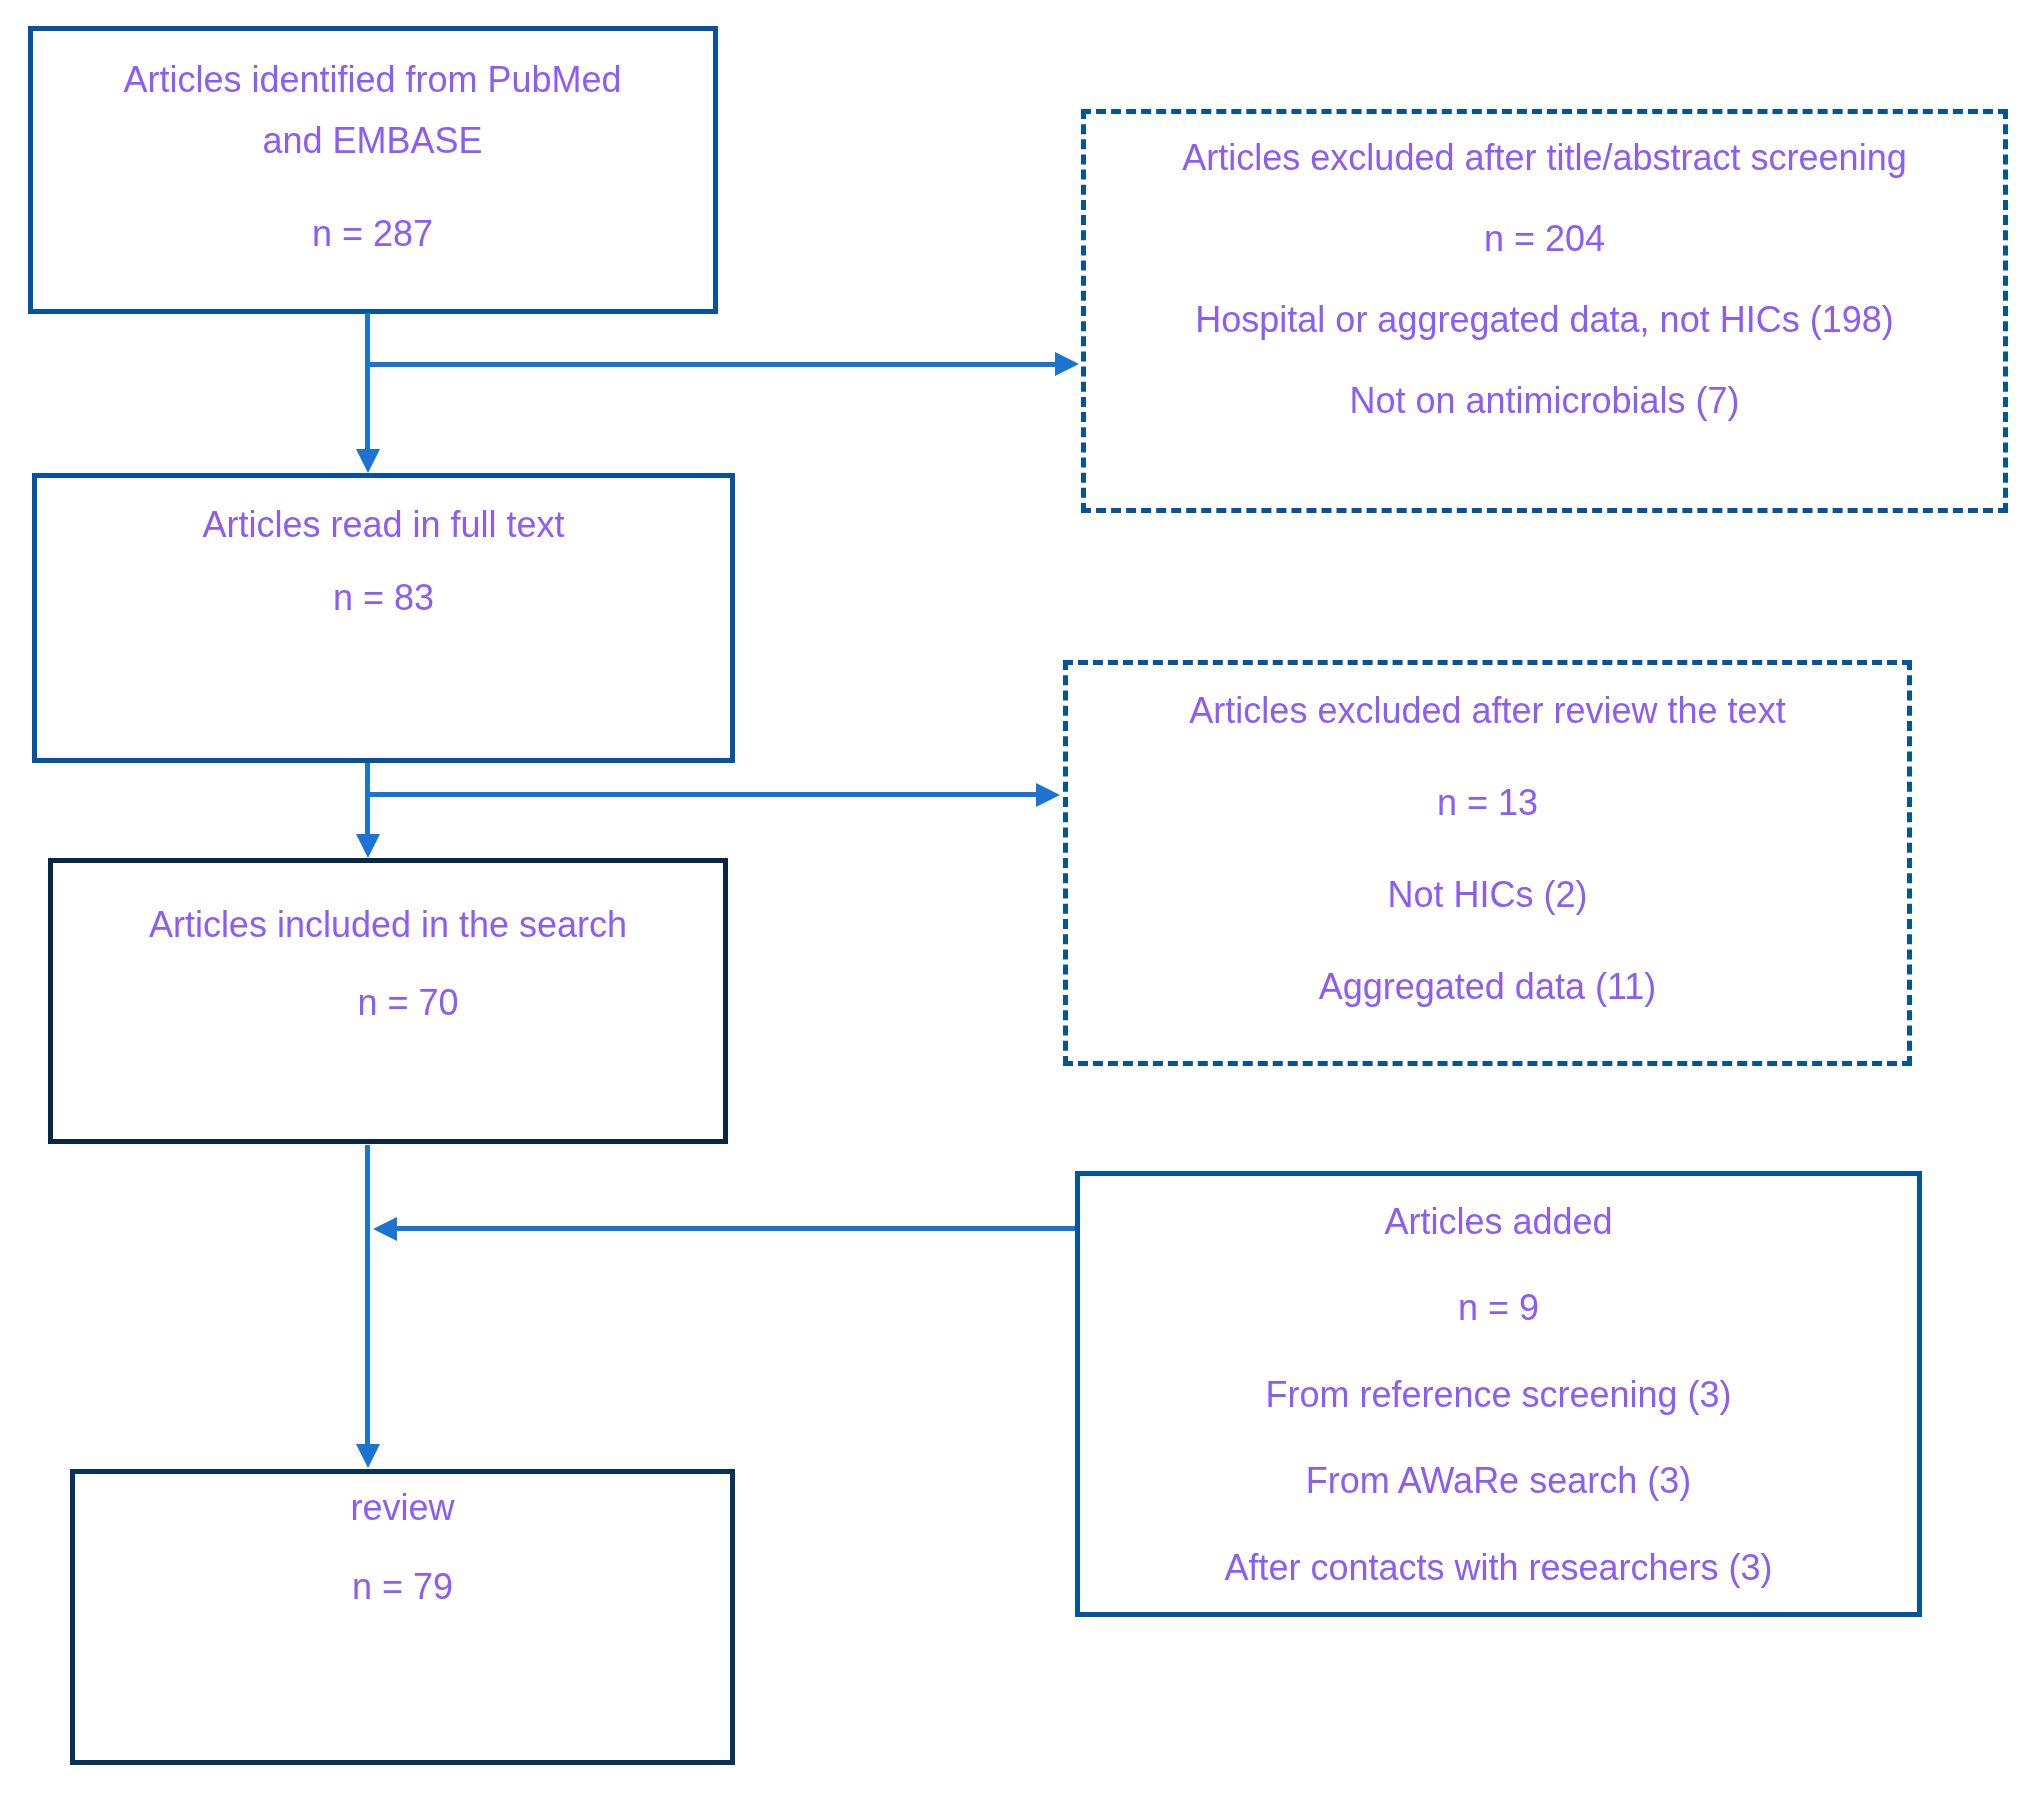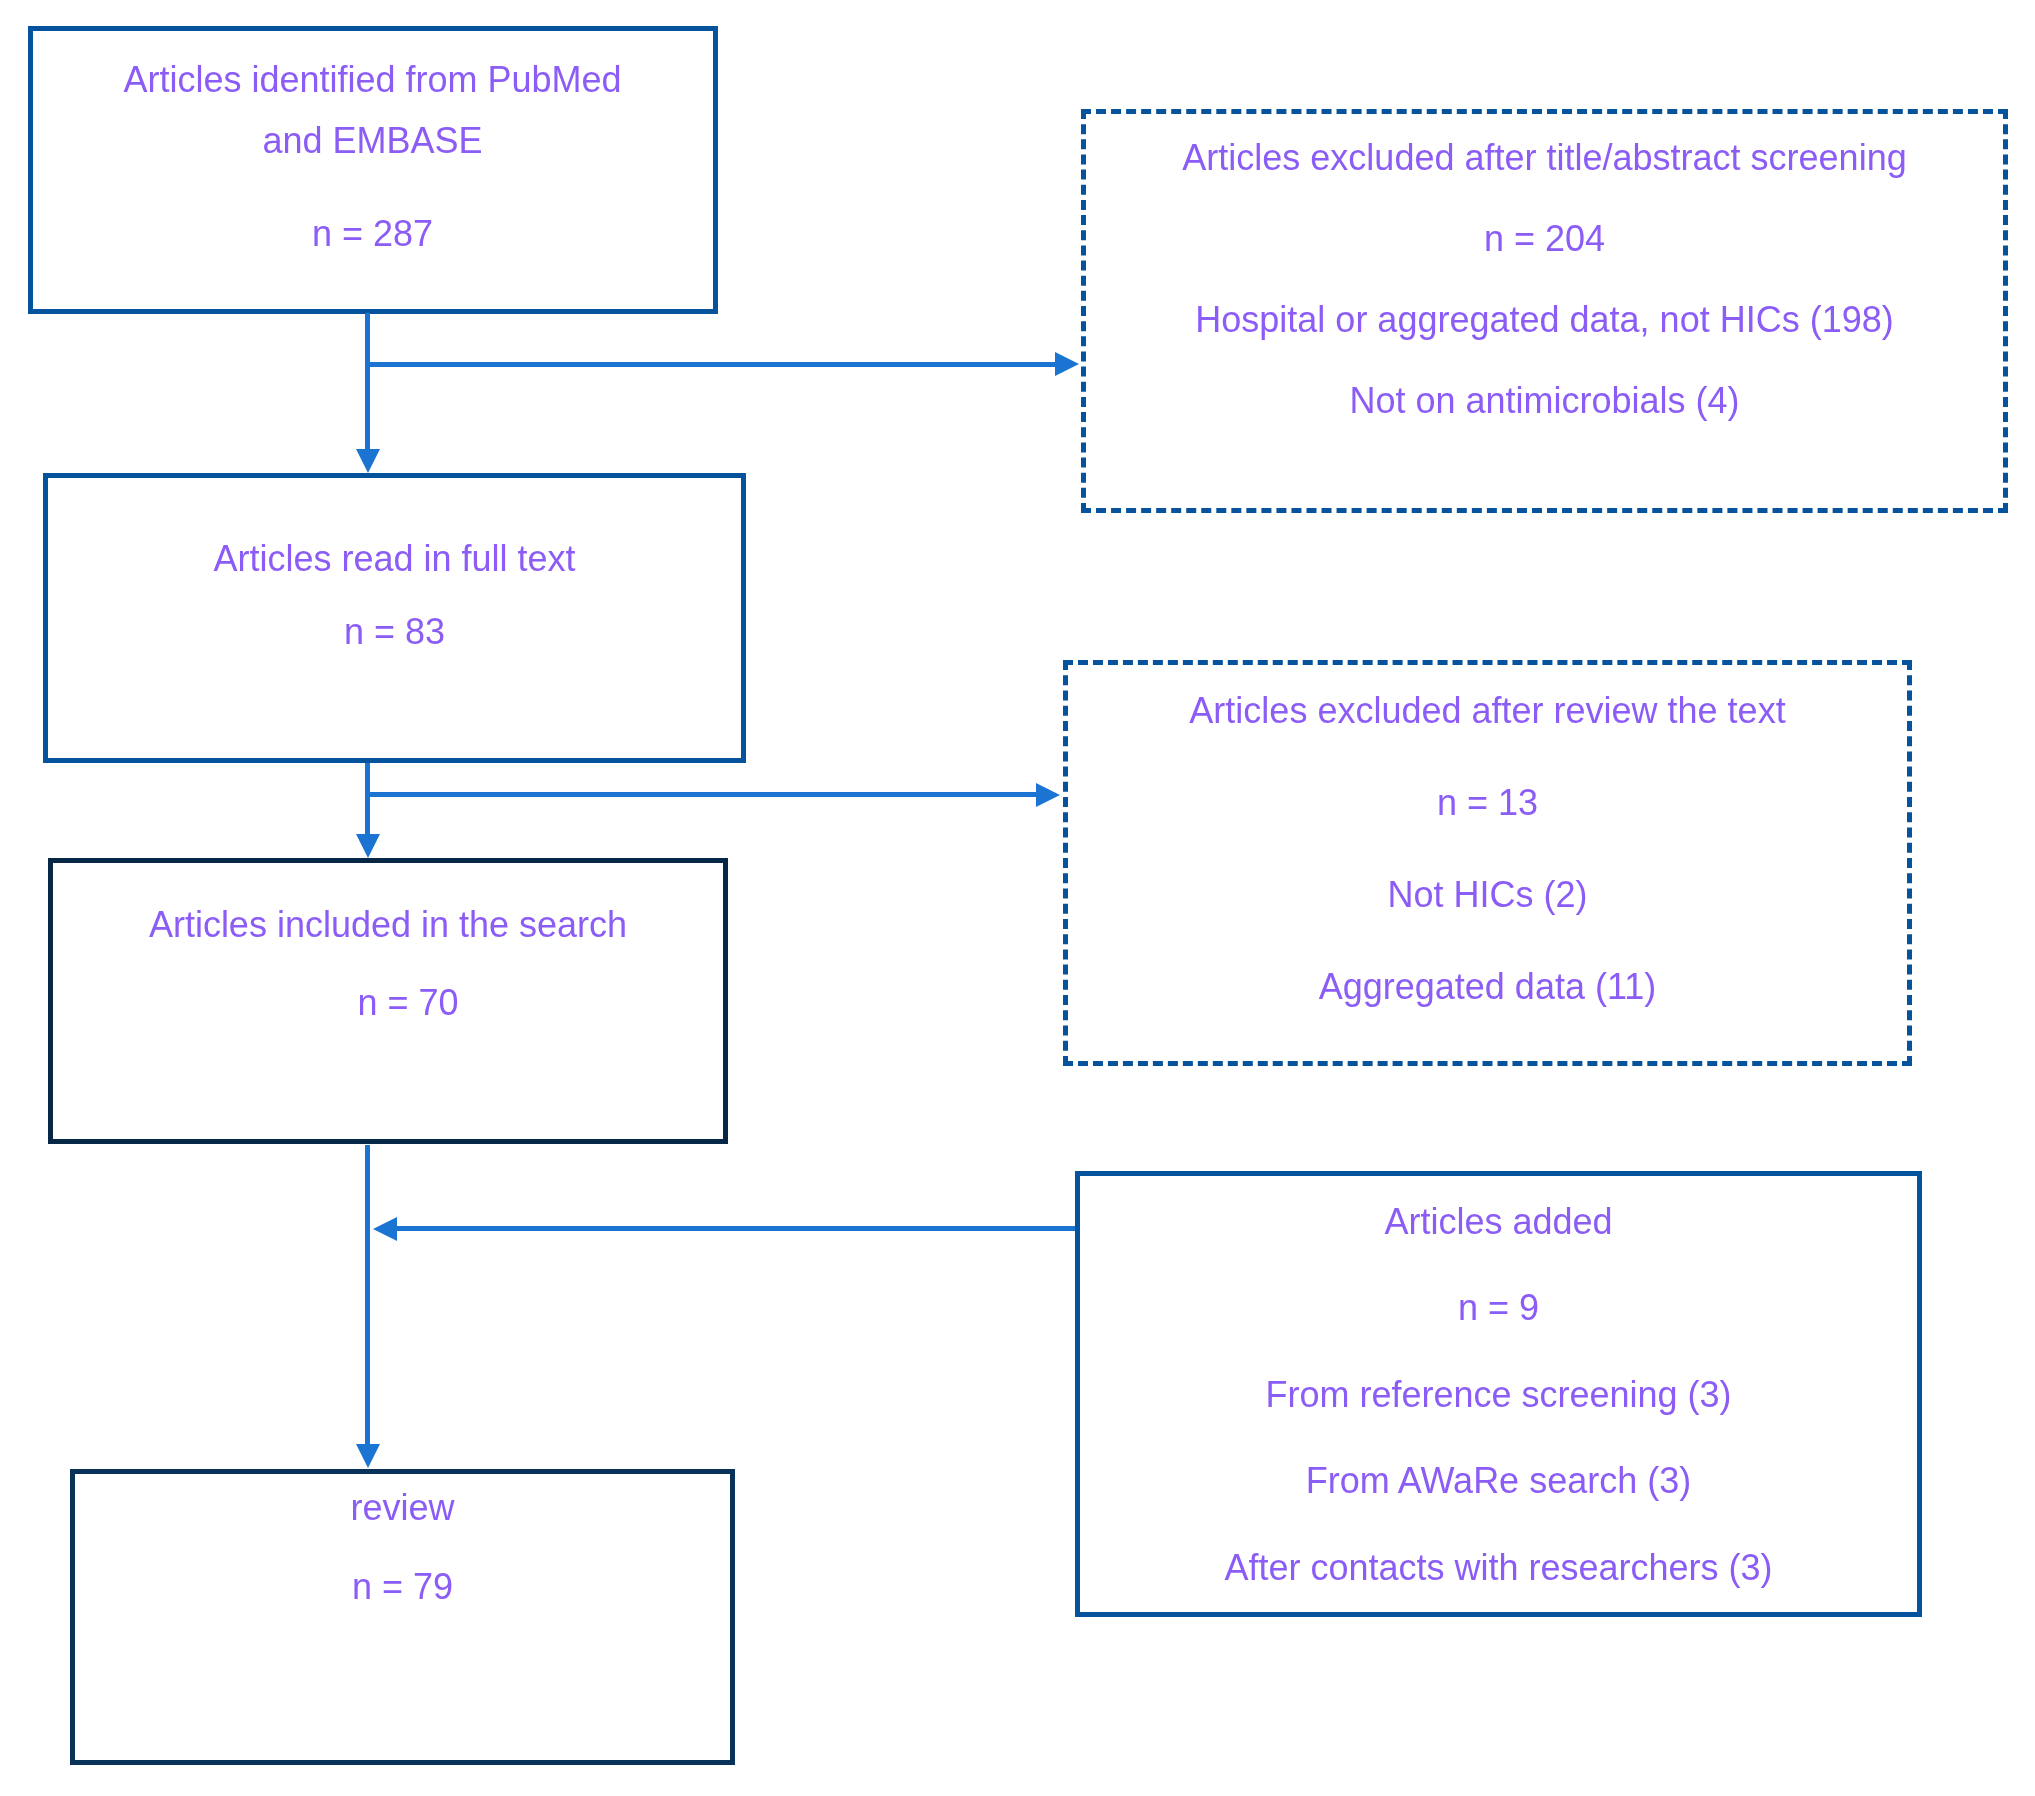--- a/index.html
+++ b/index.html
@@ -29,21 +29,21 @@
   .line { line-height: 61px; white-space: nowrap; }
 
   
   #box-identified { left: 27.5px; top: 25.6px; width: 690px; height: 288px; padding-top: 18px; }
   #box-identified .n { margin-top: 32px; }
 
   
   #box-excluded-screening { left: 1081px; top: 109px; width: 927px; height: 404px; padding-top: 13.4px; gap: 20px; }
 
   
-  #box-fulltext { left: 32px; top: 473px; width: 703px; height: 290px; padding-top: 50px; margin-left: 11px; }
+  #box-fulltext { left: 32px; top: 473px; width: 703px; height: 290px; padding-top: 16px; }
   #box-fulltext .n { margin-top: 11.5px; }
 
   
   #box-excluded-reading { left: 1063px; top: 660px; width: 849px; height: 406px; padding-top: 15.3px; gap: 31px; }
 
   
   #box-included { left: 48px; top: 858px; width: 680px; height: 286px; padding-top: 31px; }
   #box-included .n { margin-top: 17.3px; margin-left: 40px; }
 
   
@@ -99,21 +99,21 @@
 
   <div class="box b-navy4" id="box-total">
     <div class="line">review</div>
     <div class="line n">n = 79</div>
   </div>
 
   <div class="box b-dash" id="box-excluded-screening">
     <div class="line">Articles excluded after title/abstract screening</div>
     <div class="line">n = 204</div>
     <div class="line">Hospital or aggregated data, not HICs (198)</div>
-    <div class="line">Not on antimicrobials (4)</div>
+    <div class="line">Not on antimicrobials (7)</div>
   </div>
 
   <div class="box b-dash" id="box-excluded-reading">
     <div class="line">Articles excluded after review the text</div>
     <div class="line">n = 13</div>
     <div class="line">Not HICs (2)</div>
     <div class="line">Aggregated data (11)</div>
   </div>
 
   <div class="box b-blue" id="box-added">

